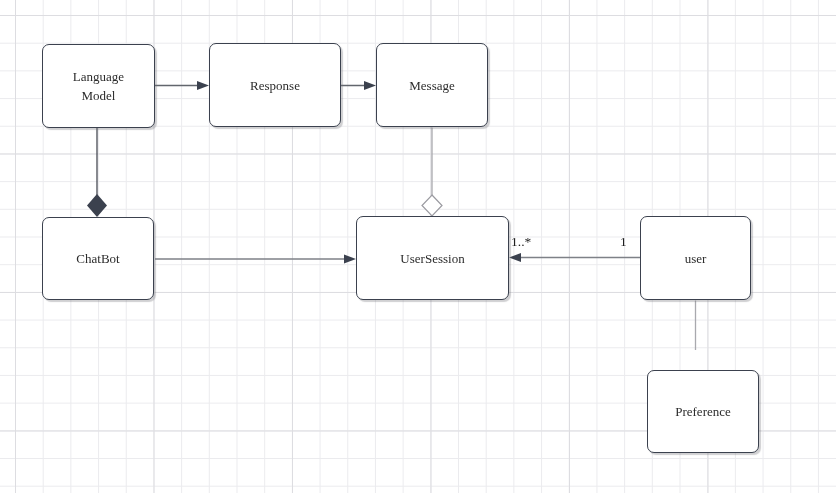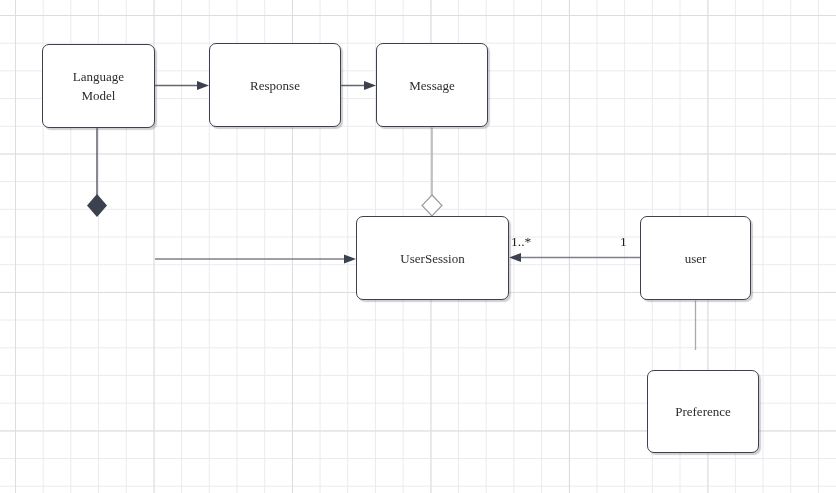--- a/index.html
+++ b/index.html
@@ -112,20 +112,23 @@
   </div>
 
   <div class="node" id="n-response">
     <span class="node-label">Response</span>
   </div>
 
   <div class="node" id="n-message">
     <span class="node-label">Message</span>
   </div>
 
+  <div class="node" id="n-chatbot">
+    <span class="node-label">ChatBot</span>
+  </div>
 
   <div class="node" id="n-usersession">
     <span class="node-label">UserSession</span>
   </div>
 
   <div class="node" id="n-user">
     <span class="node-label">user</span>
   </div>
 
   <div class="node" id="n-preference">

